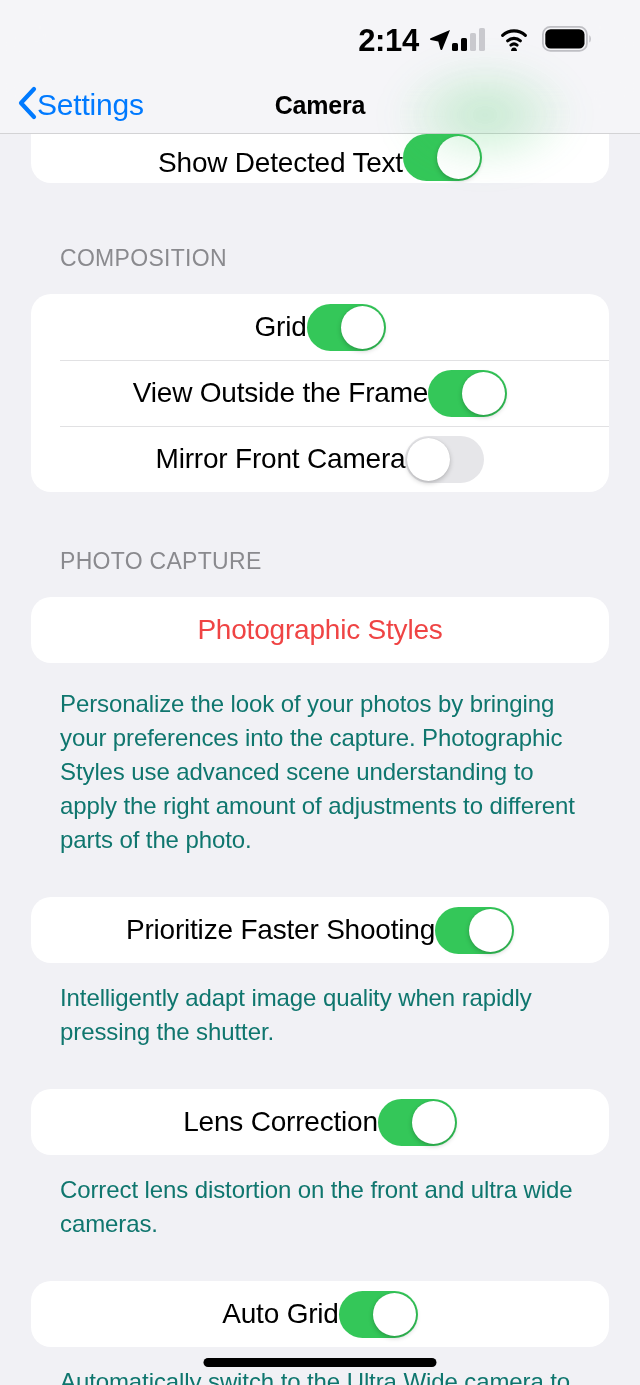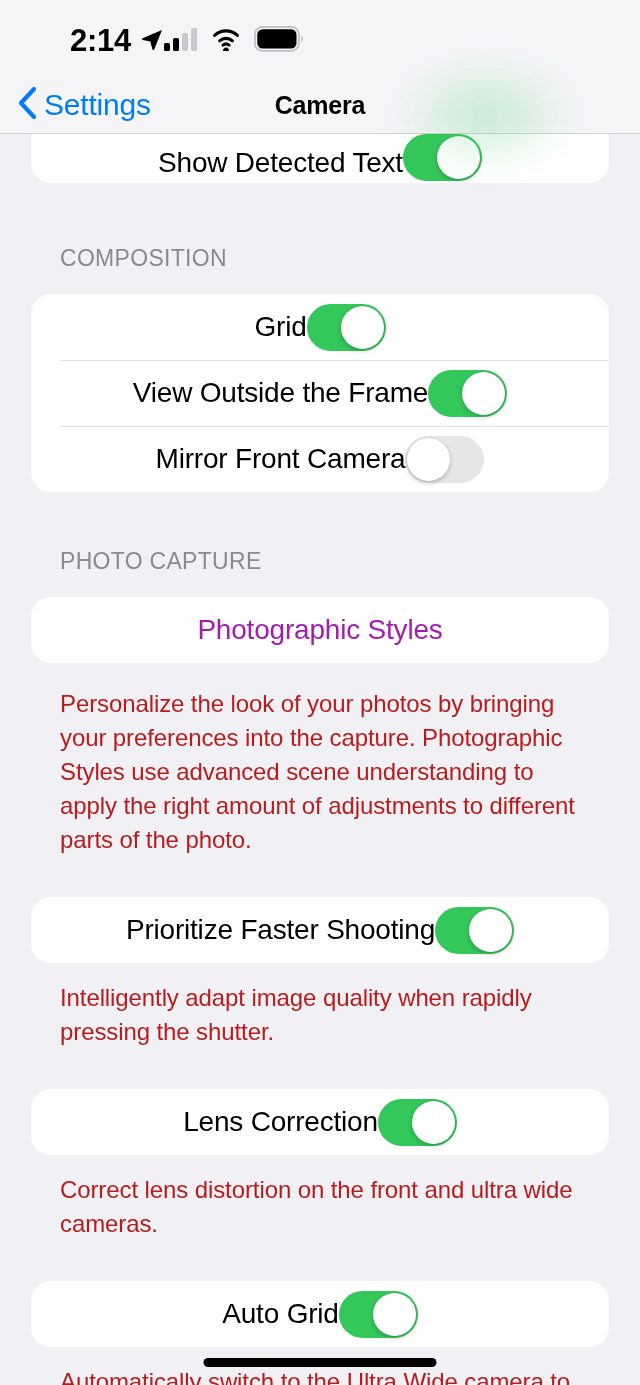--- a/index.html
+++ b/index.html
@@ -36,21 +36,21 @@
 
   
   .status-bar {
     position: absolute;
     top: 0; left: 0;
     width: 640px;
     height: 76px;
     z-index: 40;
     display: flex;
     align-items: center;
-    justify-content: flex-start;
+    justify-content: flex-end;
     padding: 0 40px 0 0;
     pointer-events: none;
   }
   .status-left {
     display: flex;
     align-items: center;
     gap: 9px;
     margin-left: 70px;
     margin-top: 6px;
   }
@@ -96,21 +96,20 @@
     position: absolute;
     left: 0; right: 0;
     top: 76px;
     height: 58px;
     display: flex;
     align-items: center;
   }
   .back-btn {
     display: flex;
     align-items: center;
-    gap: 7px;
     margin-left: 17px;
     cursor: pointer;
     z-index: 2;
   }
   .back-label {
     font-size: 30px;
     color: #007AFF;
     letter-spacing: -0.2px;
   }
   .nav-title {
@@ -170,21 +169,21 @@
     transform: scaleY(0.7);
   }
 
   .row-label {
     font-size: 28px;
     color: #000;
     letter-spacing: -0.2px;
     line-height: 66px;
   }
   .row-label.link {
-    color: #a21caf;
+    color: #ef4444;
   }
 
   
   .toggle {
     position: relative;
     width: 79px;
     height: 47px;
     border-radius: 24px;
     flex-shrink: 0;
     cursor: pointer;
@@ -210,21 +209,21 @@
 
   
   .section-header {
     font-size: 23px;
     color: #8A8A8E;
     letter-spacing: 0.3px;
     padding: 0 0 0 60px;
   }
   .section-footer {
     font-size: 24px;
-    color: #b91c1c;
+    color: #0f766e;
     line-height: 34px;
     letter-spacing: -0.1px;
     padding: 0 60px 0 60px;
   }
 
   
   .sp-62 { height: 62px; }
   .sp-22 { height: 22px; }
   .sp-56 { height: 56px; }
   .sp-24 { height: 24px; }

